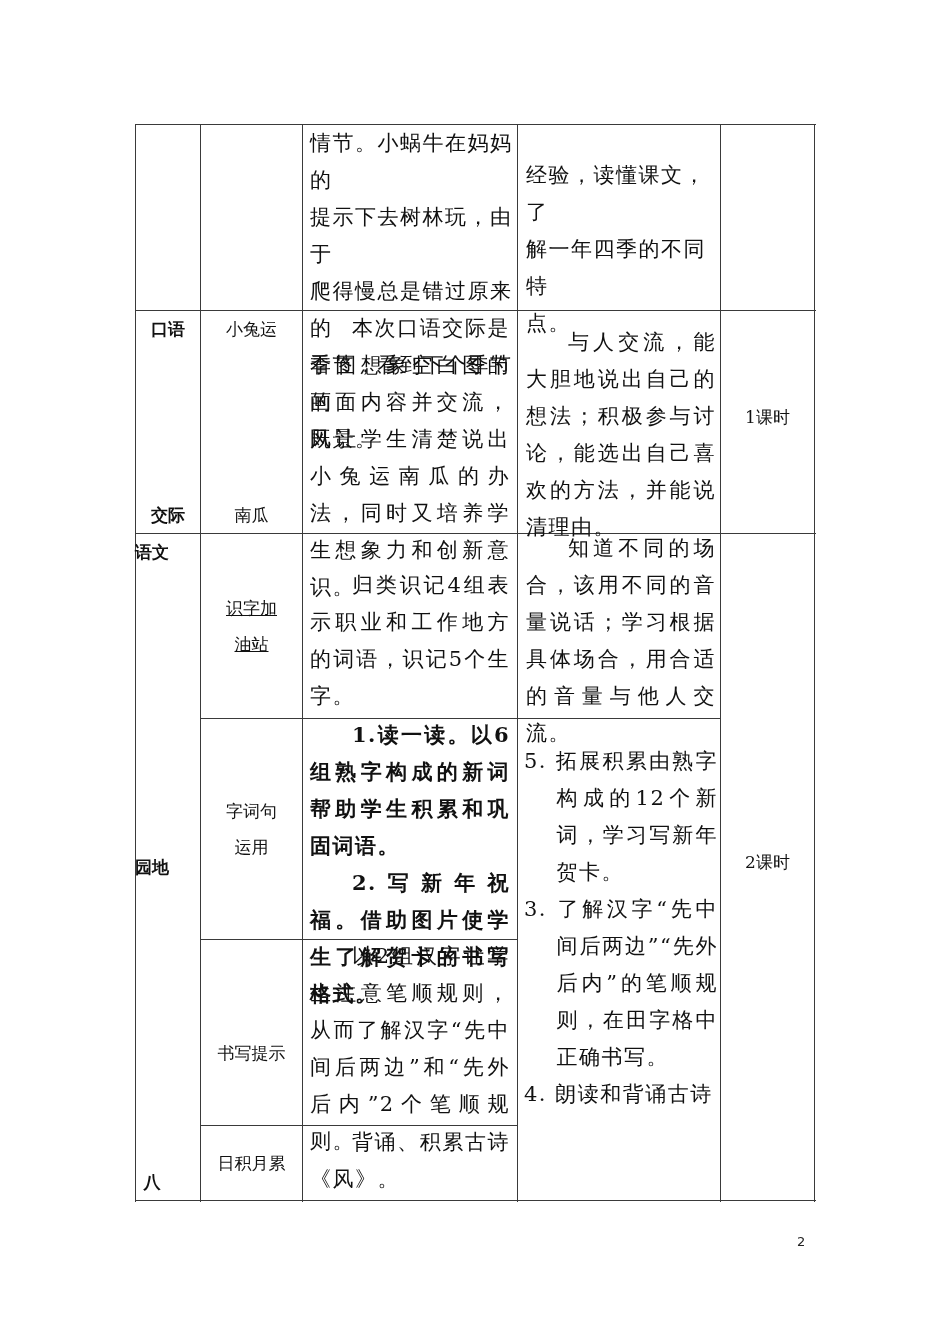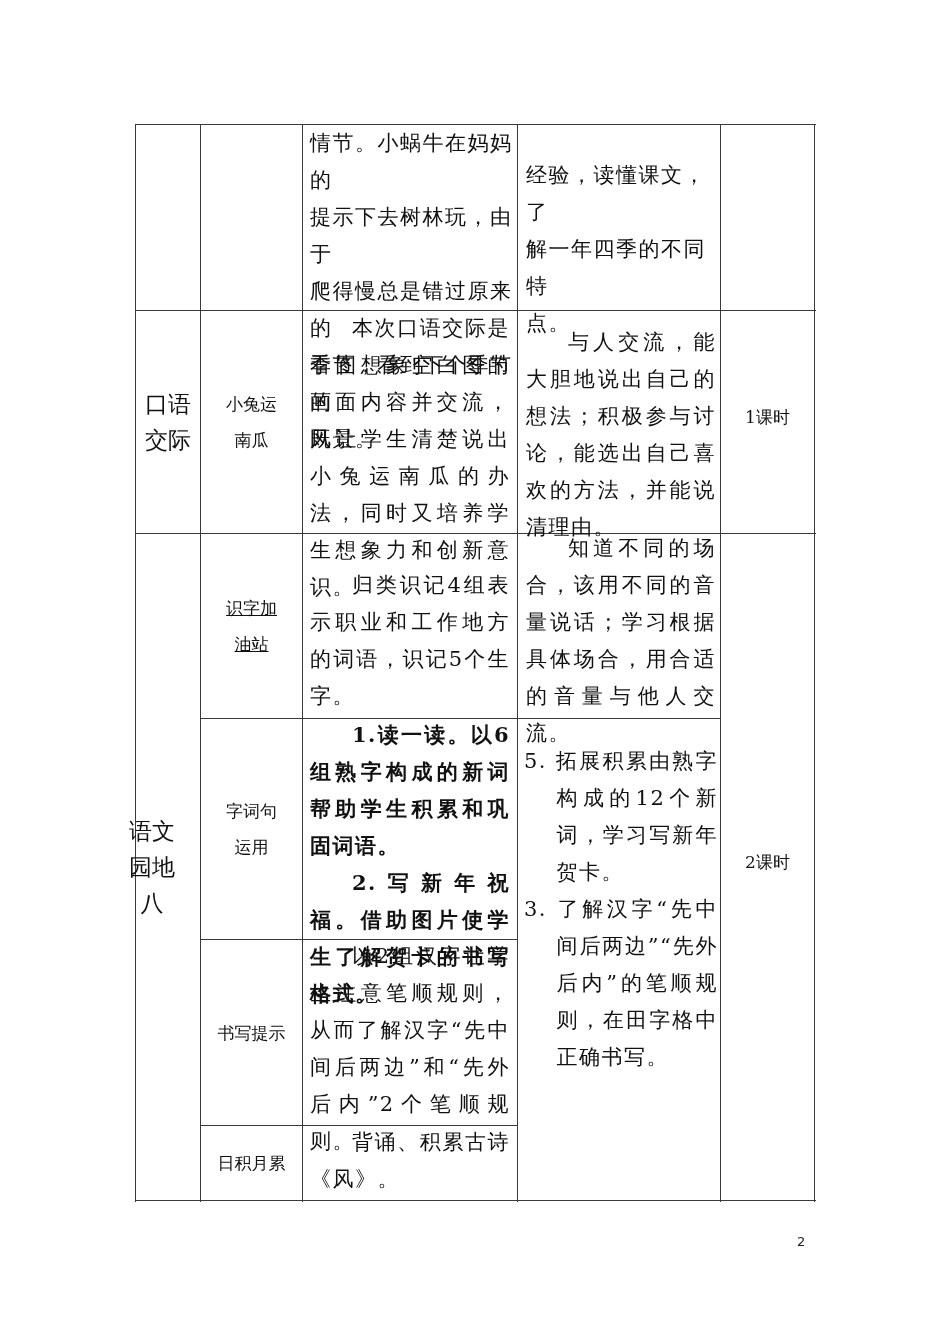--- a/index.html
+++ b/index.html
@@ -7,21 +7,21 @@
          font-family: "DejaVu Serif", "Liberation Serif", serif; color: #111; }
   .page { position: absolute; left: 0; top: 0; width: 950px; height: 1344px; }
   .cell { position: absolute; box-sizing: border-box; }
   .hline, .vline { position: absolute; background: #3a3a3a; }
   .hline { height: 1.4px; }
   .vline { width: 1.4px; }
   .text { font-size: 21px; line-height: 37px; letter-spacing: 1.5px; }
   .justify { text-align: justify; text-align-last: left; }
   .indent { text-indent: 2em; }
   .center { display: flex; align-items: center; justify-content: center; text-align: center; }
-  .bold { font-family: "DejaVu Sans", "Liberation Sans", sans-serif; font-weight: normal; font-size: 23px; line-height: 36px; }
+  .bold { font-family: "DejaVu Sans", "Liberation Sans", sans-serif; font-weight: bold; font-size: 17px; line-height: 36px; justify-content: space-between; }
   .plain { font-size: 17px; line-height: 36px; }
   .item { padding-left: 1.55em; text-indent: -1.55em; }
   .pagenum { position: absolute; left: 797px; top: 1234px; font-family: "DejaVu Sans", "Liberation Sans", sans-serif; font-size: 13px; color: #222; }
 </style>
 </head>
 <body>
 
 <div class="page">
 
   <div class="hline" style="left:135px; top:124px; width:681px;"></div>
@@ -49,21 +49,21 @@
   <div class="cell text" style="left:526px; top:157px; width:192px;">
     <div>经验，读懂课文，了</div>
     <div>解一年四季的不同特</div>
     <div>点。</div>
   </div>
 
   <div class="cell center bold" style="left:136px; top:311px; width:64px; height:222px; flex-direction:column;">
     <div>口语</div>
     <div>交际</div>
   </div>
-  <div class="cell center plain" style="left:201px; top:311px; width:101px; height:222px; flex-direction:column;">
+  <div class="cell center plain" style="left:201px; top:311px; width:101px; height:222px; flex-direction:column;justify-content:space-between;">
     <div>小兔运</div>
     <div>南瓜</div>
   </div>
   <div class="cell text justify indent" style="left:310px; top:310px; width:200px;">本次口语交际是看图想象空白图的画面内容并交流，既让学生清楚说出小兔运南瓜的办法，同时又培养学生想象力和创新意识。</div>
   <div class="cell text justify indent" style="left:526px; top:324px; width:190px;">与人交流，能大胆地说出自己的想法；积极参与讨论，能选出自己喜欢的方法，并能说清理由。</div>
   <div class="cell center plain" style="left:721px; top:311px; width:93px; height:212px;">1课时</div>
 
   <div class="cell center bold" style="left:120px; top:534px; width:64px; height:666px; flex-direction:column;">
     <div>语文</div>
     <div>园地</div>
@@ -79,27 +79,28 @@
 
   <div class="cell center plain" style="left:201px; top:719px; width:101px; height:220px; flex-direction:column;">
     <div>字词句</div>
     <div>运用</div>
   </div>
   <div class="cell text" style="left:310px; top:716px; width:200px;font-weight:bold;">
     <div class="justify indent">1.读一读。以6组熟字构成的新词帮助学生积累和巩固词语。</div>
     <div class="justify indent">2.写新年祝福。借助图片使学生了解贺卡的书写格式。</div>
   </div>
 
-  <div class="cell center plain" style="left:201px; top:940px; width:101px; height:185px;">书写提示</div>
+  <div class="cell center plain" style="left:201px; top:960px; width:101px; height:185px;">书写提示</div>
   <div class="cell text justify indent" style="left:310px; top:938px; width:200px;">以2组汉字让学生注意笔顺规则，从而了解汉字“先中间后两边”和“先外后内”2个笔顺规则。</div>
 
   <div class="cell center plain" style="left:201px; top:1126px; width:101px; height:74px;">日积月累</div>
   <div class="cell text justify indent" style="left:310px; top:1124px; width:200px;">背诵、积累古诗《风》。</div>
 
   <div class="cell text" style="left:524px; top:743px; width:194px;">
     <div class="justify item">5. 拓展积累由熟字构成的12个新词，学习写新年贺卡。</div>
     <div class="justify item">3. 了解汉字“先中间后两边”“先外后内”的笔顺规则，在田字格中正确书写。</div>
+    <div class="justify item">4. 朗读和背诵古诗</div>
   </div>
 
   <div class="cell center plain" style="left:721px; top:534px; width:93px; height:656px;">2课时</div>
 
   <div class="pagenum">2</div>
 </div>
 
 </body></html>

